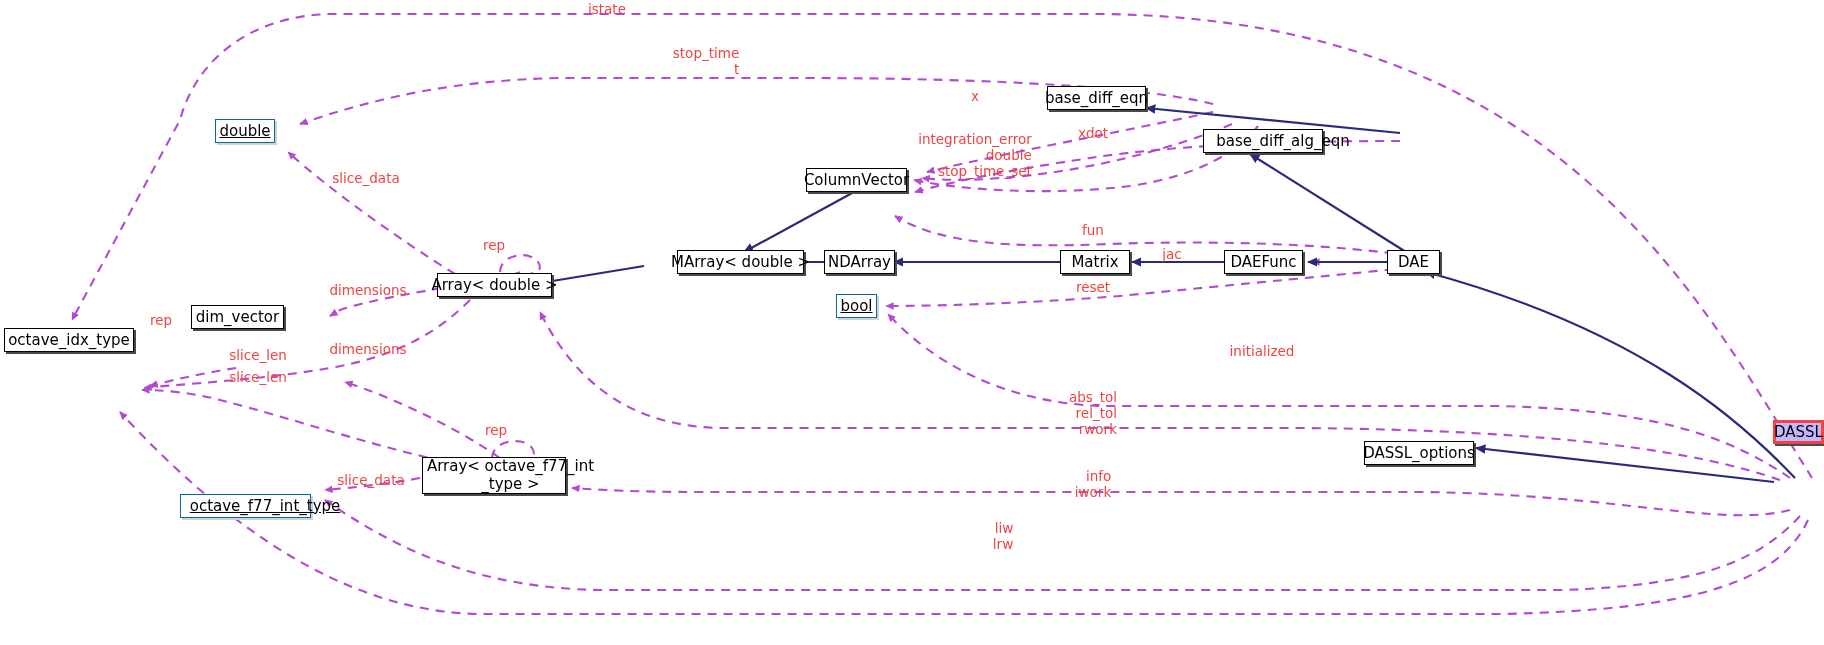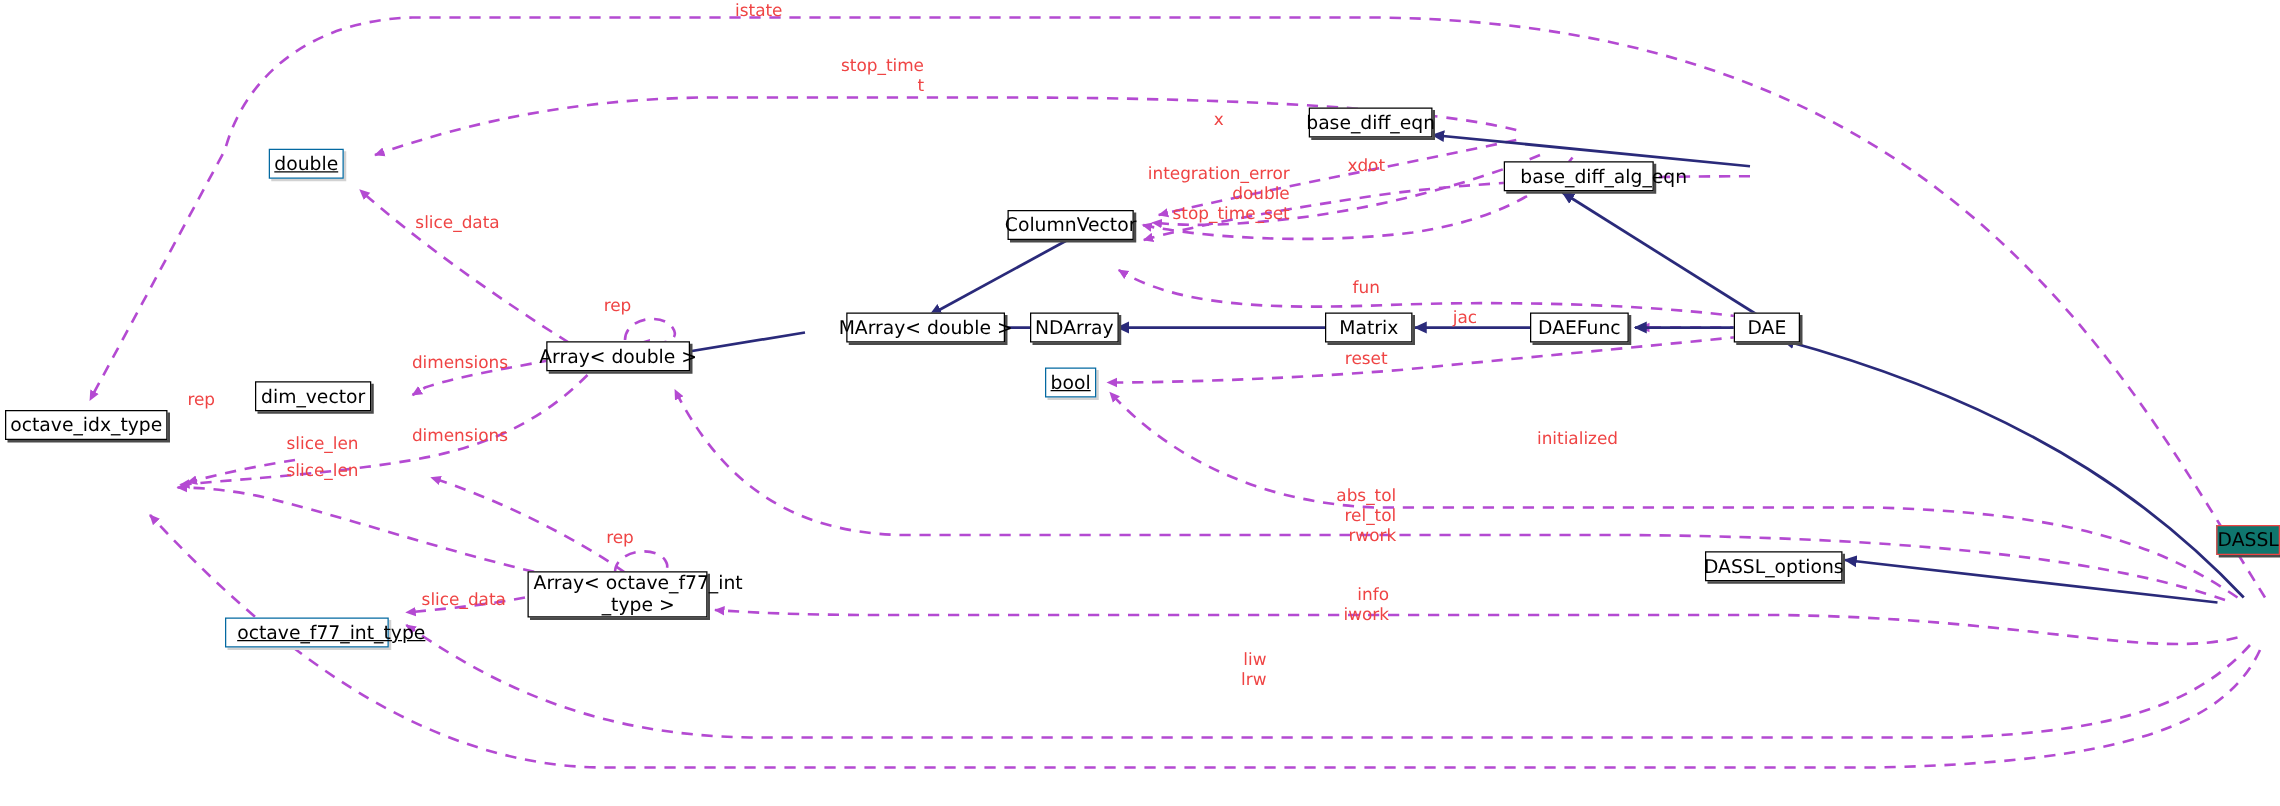--- a/index.html
+++ b/index.html
@@ -7,21 +7,21 @@
   body{font-family:"DejaVu Sans","Liberation Sans",sans-serif;}
   #canvas{position:relative;width:1824px;height:645px;background:#ffffff;overflow:hidden;}
   svg.edges{position:absolute;left:0;top:0;width:1824px;height:645px;}
 
   .node{position:absolute;box-sizing:border-box;display:flex;align-items:center;
         justify-content:center;background:#ffffff;border:1px solid #000000;
         color:#000000;font-size:15px;line-height:1.08;text-align:center;
         white-space:pre;padding:0 7px;
         box-shadow:2px 2px 0 0 #4a4a4a;}
   .node.light{border:1px solid #0369a1;box-shadow:2px 2px 0 0 #d2d2d2;text-decoration:underline;}
-  .node.current{background:#0f766e;border:1px solid #ef4444;box-shadow:2px 2px 0 0 #4a4a4a;}
+  .node.current{background:#c4b5fd;border:3px solid #ef4444;box-shadow:2px 2px 0 0 #4a4a4a;}
   .node.two-line{line-height:1.15;padding-left:40px;}
 
   .elabel{position:absolute;color:#ef4444;font-size:13.5px;line-height:1.18;
           white-space:pre;text-align:right;transform:translateX(-50%);}
 </style>
 </head>
 <body>
 
 <div id="canvas">
 
@@ -95,21 +95,21 @@
       <path d="M1406,252 L1250,154"></path>
       <path d="M1795,478 C1740,420 1640,330 1426,272"></path>
       <path d="M1774,482 L1476,448"></path>
     </g>
   </svg>
 
   <div class="node light" style="left:215px;top:119px;width:60px;height:24px;">double</div>
 
   <div class="node" style="left:4px;top:328px;width:130px;height:24px;">octave_idx_type</div>
 
-  <div class="node" style="left:204px;top:305px;width:93px;height:24px;">dim_vector</div>
+  <div class="node" style="left:191px;top:305px;width:93px;height:24px;">dim_vector</div>
 
   <div class="node" style="left:437px;top:273px;width:115px;height:24px;">Array&lt; double &gt;</div>
 
   <div class="node" style="left:641px;top:250px;width:127px;height:24px;margin-left:36px;">MArray&lt; double &gt;</div>
 
   <div class="node" style="left:806px;top:168px;width:101px;height:24px;">ColumnVector</div>
 
   <div class="node" style="left:824px;top:250px;width:71px;height:24px;">NDArray</div>
 
   <div class="node" style="left:1060px;top:250px;width:70px;height:24px;">Matrix</div>

